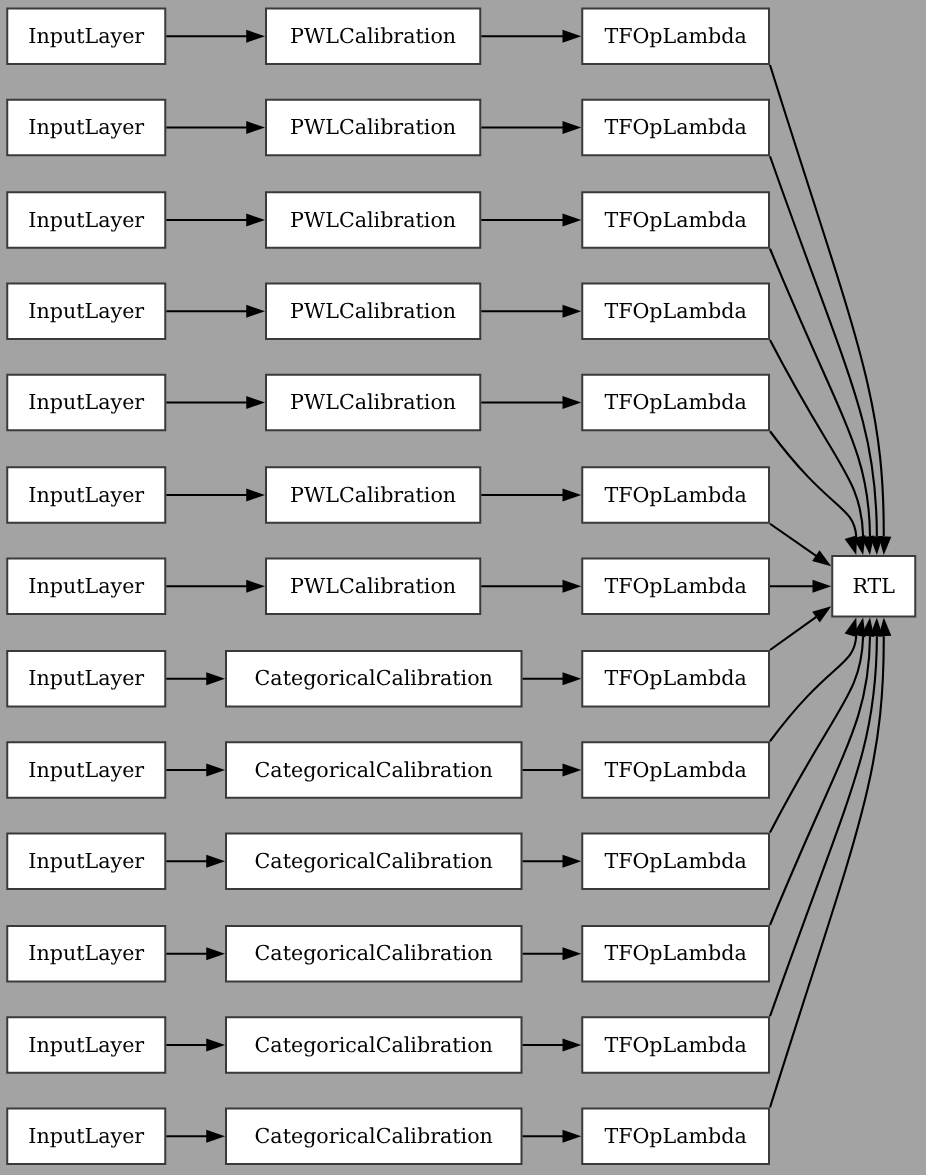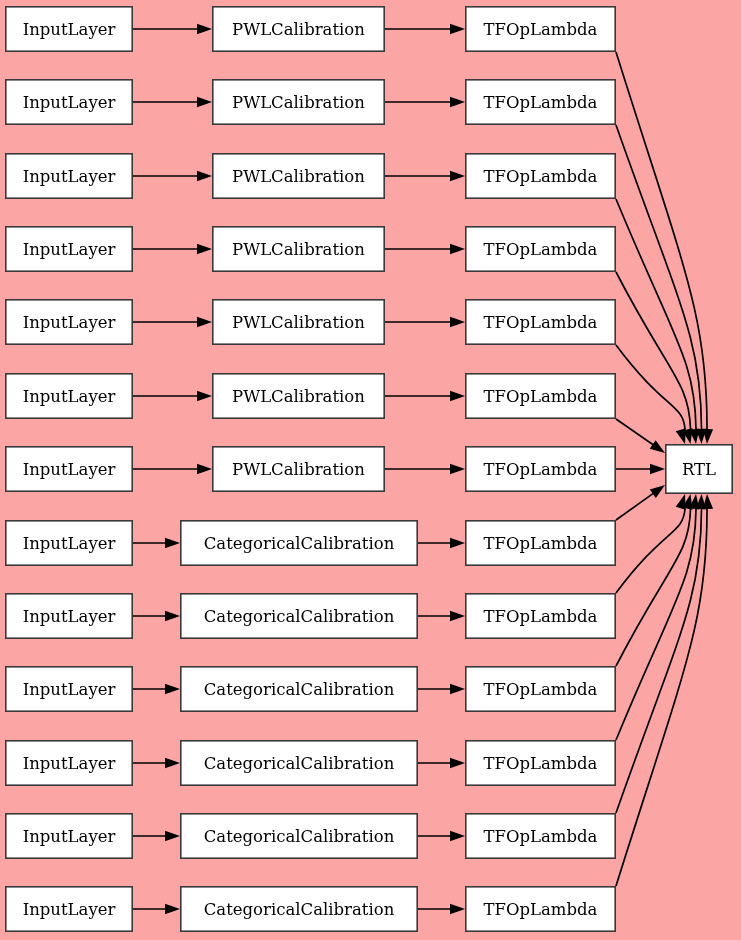--- a/index.html
+++ b/index.html
@@ -11,21 +11,21 @@
   body {
     width: 741px;
     height: 940px;
     overflow: hidden;
     font-family: "DejaVu Serif", "Liberation Serif", serif;
   }
   #graph-root {
     position: relative;
     width: 741px;
     height: 940px;
-    background: #fca5a5;
+    background: #a3a3a3;
   }
   svg#graph-svg {
     display: block;
     width: 741px;
     height: 940px;
   }
   .node-box {
     fill: #ffffff;
     stroke: #3a3a3a;
     stroke-width: 1.6;

